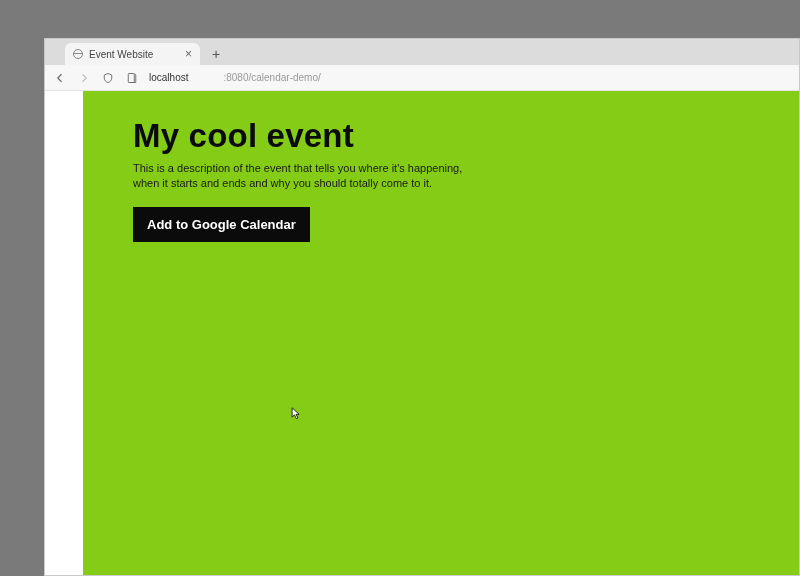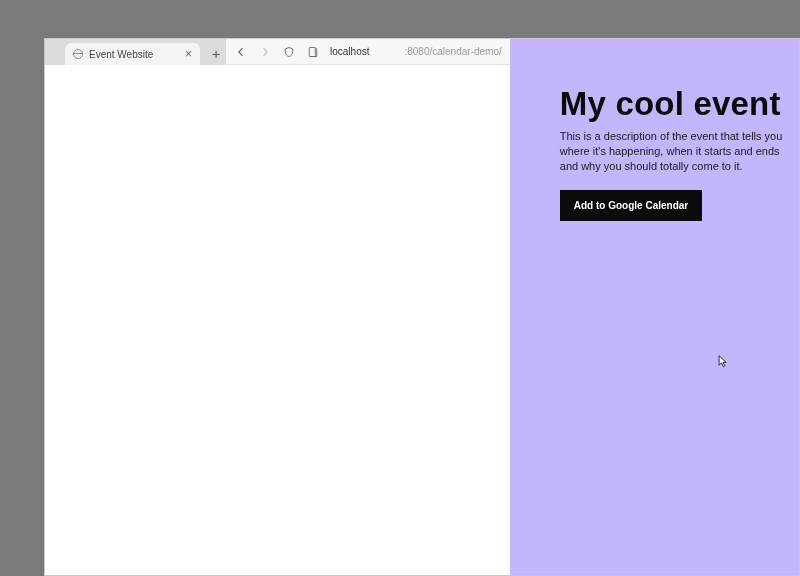--- a/index.html
+++ b/index.html
@@ -10,21 +10,21 @@
       overflow: hidden;
       position: relative;
     }
     .browser-window {
       position: absolute;
       top: 38px; left: 44px;
       right: 0; bottom: 0;
       background: #fff;
       border: 1px solid #c9c9c9;
       display: flex;
-      flex-direction: row;
+      flex-direction: column;
     }
     .tab-strip {
       height: 26px;
       background: #dcdcdd;
       display: flex;
       align-items: flex-end;
       padding-left: 20px;
       gap: 2px;
     }
     .tab {
@@ -82,44 +82,45 @@
       display: flex; align-items: flex-start;
       font-size: 10px;
       color: #333;
       gap: 6px;
     }
     .url-host { color: #333; }
     .url-path { color: #9a9a9a; margin-left: 29px; }
     .shield-icon, .lock-icon { width: 11px; height: 11px; }
     .page-content {
       flex: 1;
-      background: #c4b5fd;
-      padding: 46px 0 0 50px;
+      background: #84cc16;
+      padding: 26px 0 0 50px;
       position: relative;
+      margin-left: 38px;
     }
     .page-title {
       font-size: 33px;
       font-weight: 800;
       color: #0b0b0b;
       letter-spacing: 0.2px;
       margin-bottom: 6px;
       font-family: Arial, sans-serif;
     }
     .page-desc {
       font-size: 11px;
       line-height: 1.35;
       color: #1a1a1a;
       max-width: 330px;
       margin-bottom: 16px;
       font-family: Arial, sans-serif;
     }
     .gcal-btn {
       background: #0b0b0b;
       color: #fff;
-      font-size: 10px;
+      font-size: 13px;
       font-weight: 600;
       padding: 10px 14px;
       border: none;
       cursor: pointer;
       font-family: Arial, sans-serif;
     }
     .cursor {
       position: absolute;
       top: 316px; left: 208px;
       width: 10px; height: 14px;

